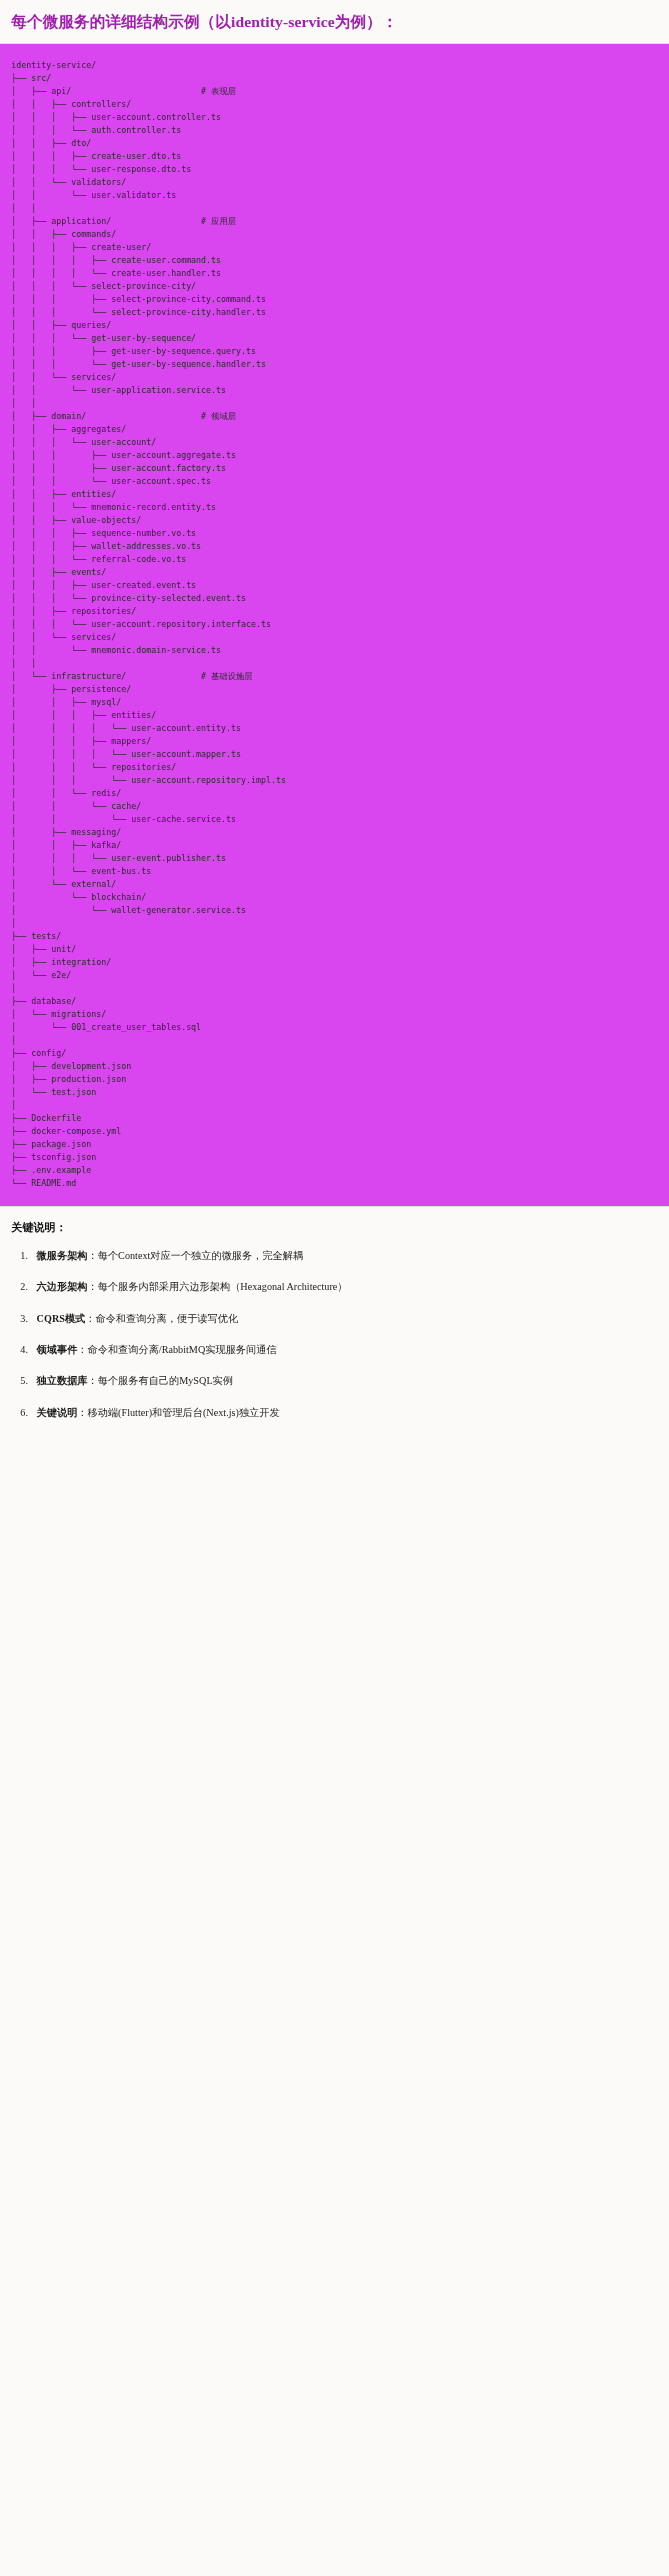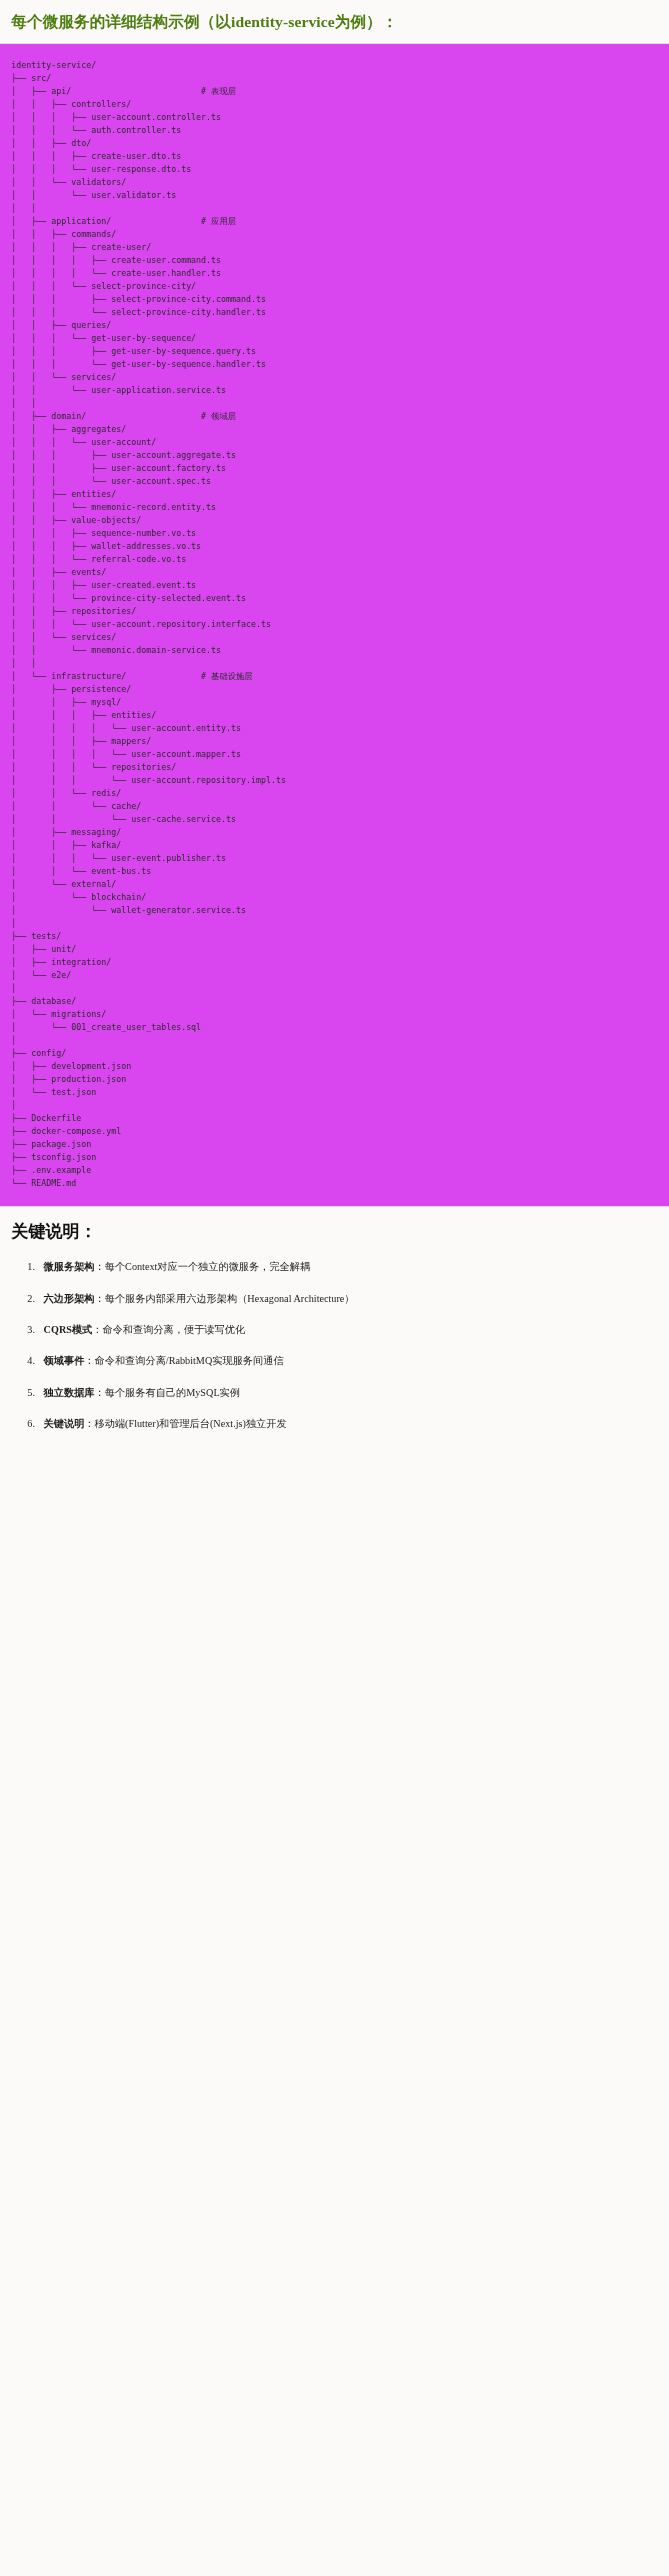--- a/index.html
+++ b/index.html
@@ -20,21 +20,21 @@
     background: #fbfaf8;
     position: relative;
   }
 
   
   .doc-heading {
     font-family: "Liberation Serif", "DejaVu Serif", serif;
     font-weight: bold;
     font-size: 15.6px;
     line-height: 1.35;
-    color: #4d7c0f;
+    color: #a21caf;
     padding: 10.6px 11.3px 11.3px 11.3px;
     margin: 0;
     letter-spacing: 0.1px;
   }
   .rule {
     height: 0.6px;
     width: 100%;
     background: #e3e0da;
     border: 0;
     margin: 0;
@@ -56,27 +56,27 @@
     letter-spacing: 0px;
   }
 
   
   .keys-wrap {
     padding: 13.8px 11.3px 16.3px 11.3px;
   }
   .keys-title {
     font-family: "Liberation Serif", "DejaVu Serif", serif;
     font-weight: bold;
-    font-size: 17px;
+    font-size: 11px;
     color: #111111;
     margin: 0 0 12.5px 0;
     letter-spacing: 0.1px;
   }
   ol.keys-list {
-    margin: 16px;
+    margin: 9px;
     padding: 0;
     list-style: none;
     counter-reset: keyitem;
   }
   ol.keys-list > li {
     counter-increment: keyitem;
     font-size: 10.2px;
     line-height: 1.55;
     color: #1b1b1b;
     margin: 0 0 15.6px 0;

